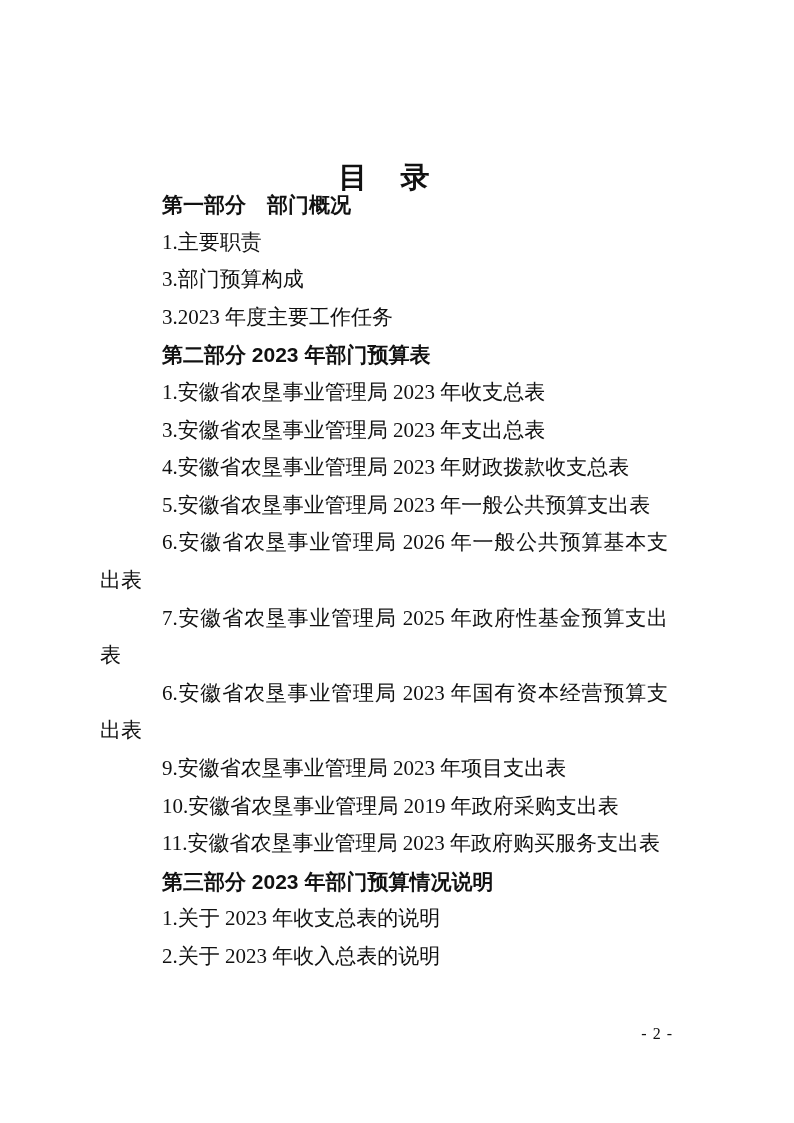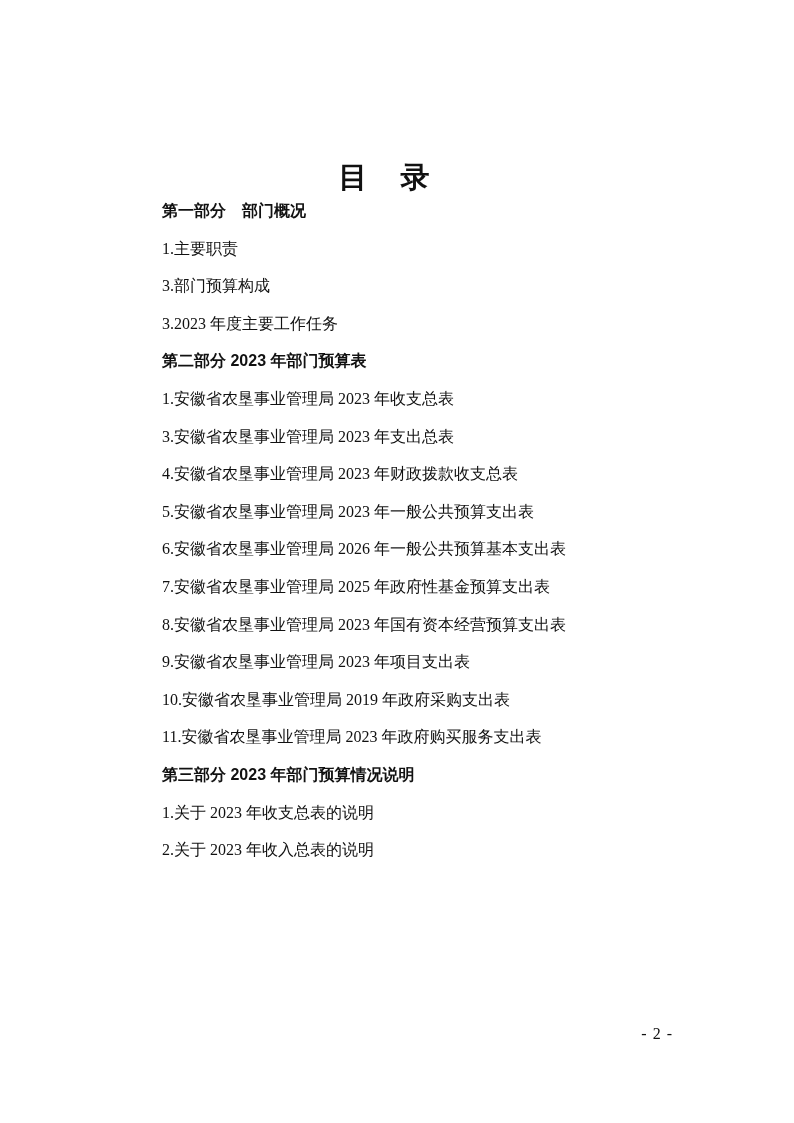--- a/index.html
+++ b/index.html
@@ -25,24 +25,24 @@
     text-align: center;
     font-size: 29px;
     line-height: 38px;
     font-weight: bold;
     font-family: "Liberation Sans", "DejaVu Sans", sans-serif;
     letter-spacing: 2px;
     margin-top: 48px;
   }
   .toc {
     position: absolute;
-    top: 192px;
+    top: 186px;
     left: 100px;
     width: 568px;
-    font-size: 16px;
+    font-size: 21px;
     line-height: 37.6px;
     text-align: justify;
   }
   .toc p {
     margin: 0;
     padding: 0;
     text-indent: 62px;
   }
   .toc p.section-heading {
     font-weight: bold;
@@ -71,21 +71,21 @@
     <p class="toc-item">3.部门预算构成</p>
     <p class="toc-item">3.2023 年度主要工作任务</p>
 
     <p class="section-heading">第二部分 2023 年部门预算表</p>
     <p class="toc-item">1.安徽省农垦事业管理局 2023 年收支总表</p>
     <p class="toc-item">3.安徽省农垦事业管理局 2023 年支出总表</p>
     <p class="toc-item">4.安徽省农垦事业管理局 2023 年财政拨款收支总表</p>
     <p class="toc-item">5.安徽省农垦事业管理局 2023 年一般公共预算支出表</p>
     <p class="toc-item">6.安徽省农垦事业管理局 2026 年一般公共预算基本支出表</p>
     <p class="toc-item">7.安徽省农垦事业管理局 2025 年政府性基金预算支出表</p>
-    <p class="toc-item">8.安徽省农垦事业管理局 2023 年国有资本经营预算支出表</p>
+    <p class="toc-item">6.安徽省农垦事业管理局 2023 年国有资本经营预算支出表</p>
     <p class="toc-item">9.安徽省农垦事业管理局 2023 年项目支出表</p>
     <p class="toc-item">10.安徽省农垦事业管理局 2019 年政府采购支出表</p>
     <p class="toc-item">11.安徽省农垦事业管理局 2023 年政府购买服务支出表</p>
 
     <p class="section-heading">第三部分 2023 年部门预算情况说明</p>
     <p class="toc-item">1.关于 2023 年收支总表的说明</p>
     <p class="toc-item">2.关于 2023 年收入总表的说明</p>
 
   </div>
 

